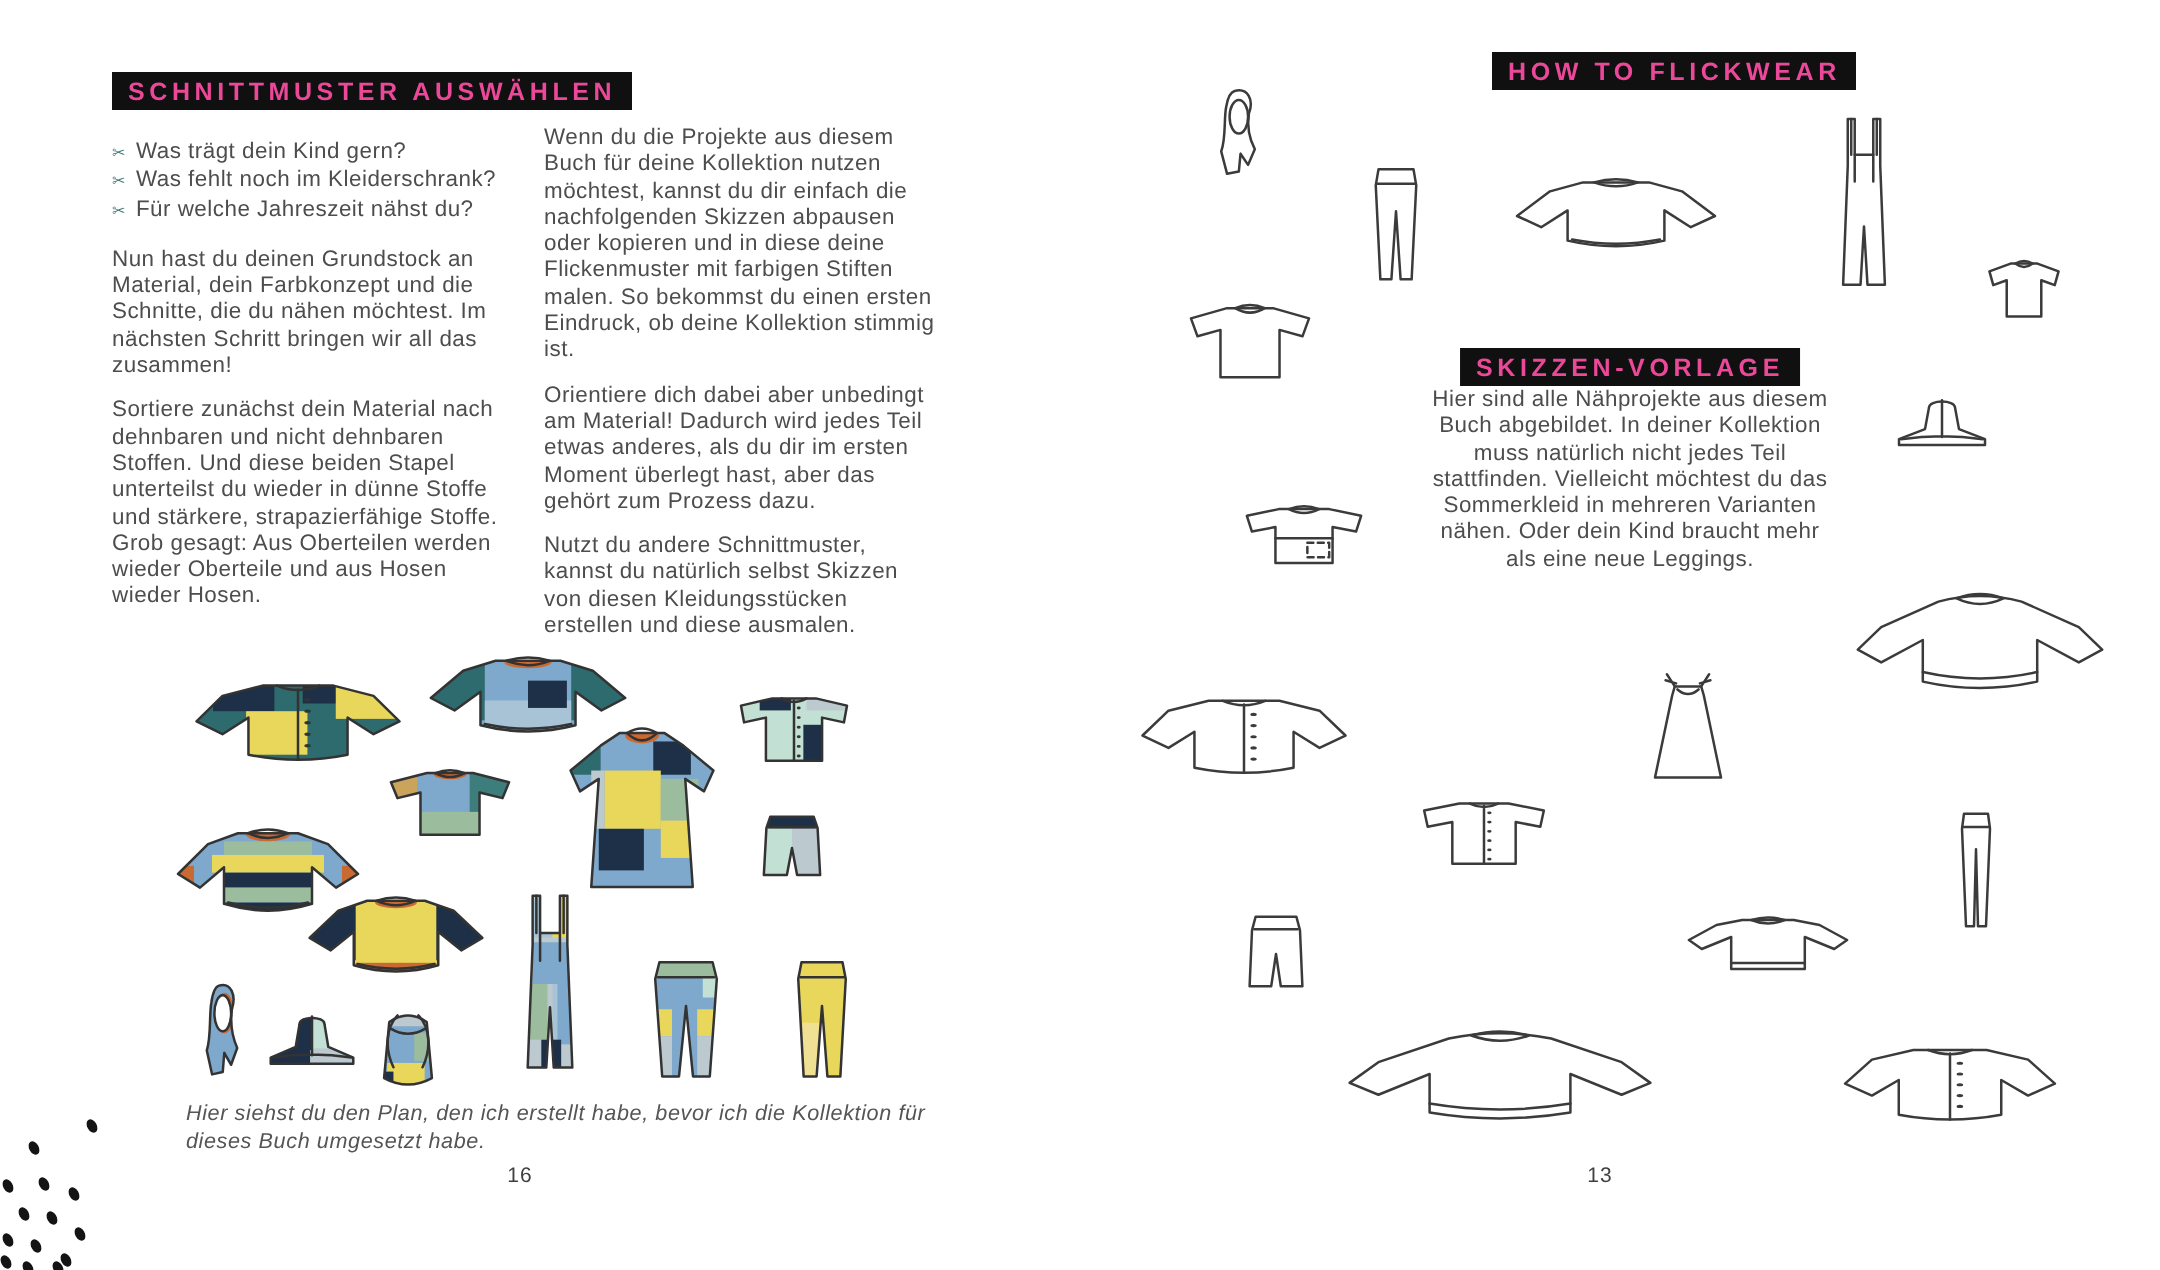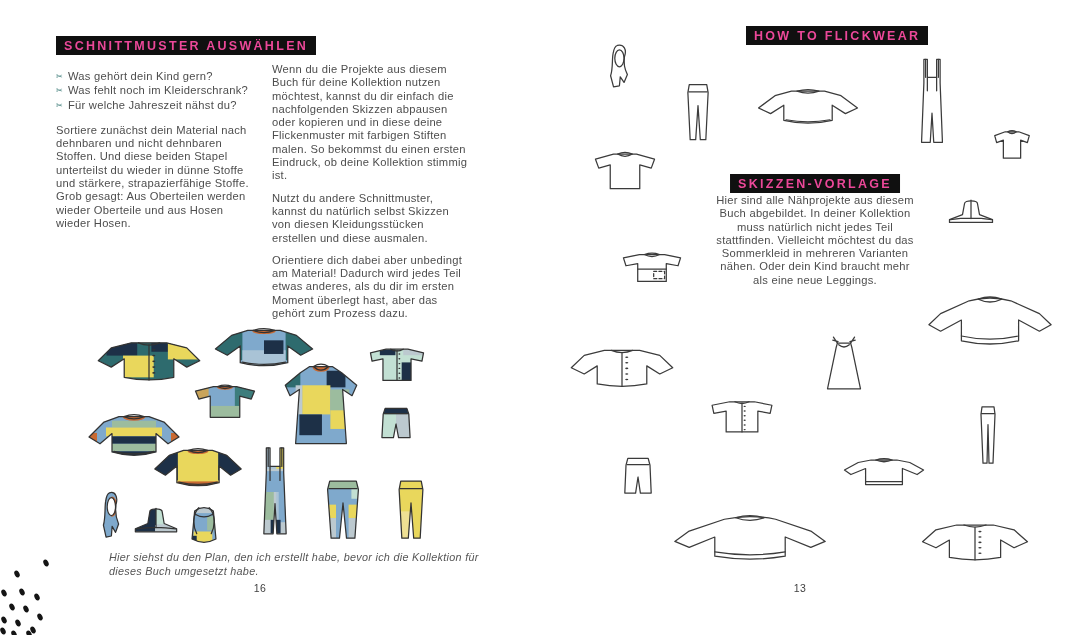--- a/index.html
+++ b/index.html
@@ -16,21 +16,21 @@
     position:absolute;font-size:11.2px;line-height:13.3px;color:#4d4d4d;
     letter-spacing:.25px;
   }
   .body-text p{margin:0 0 9px;}
   .questions{margin:3px 0 12px;}
   .q-row{display:flex;gap:5px;align-items:flex-start;margin:0 0 1px;}
   .q-bullet{color:#3f7d7a;font-size:8px;line-height:13.3px;flex:0 0 auto;}
   .center-col{text-align:center;}
   .caption{
     position:absolute;font-style:italic;font-size:10.8px;line-height:13.5px;
-    color:#555555;letter-spacing:.3px;margin-left:16px;
+    color:#555555;letter-spacing:.3px;
   }
   .pagenum{
     position:absolute;font-size:10.5px;color:#3f3f3f;width:40px;text-align:center;
     letter-spacing:.5px;
   }
   #art{position:absolute;left:0;top:0;width:1080px;height:635px;}
   .garment{
     position:absolute;overflow:visible;stroke-width:1.25px;
     stroke-linejoin:round;stroke-linecap:round;fill:none;
   }
@@ -158,38 +158,39 @@
       </g>
   </defs>
 </svg>
 
 <div class="blackbar" style="left:56px;top:36px;text-align:right;">SCHNITTMUSTER AUSWÄHLEN</div>
 
 <div class="body-text" style="left:56px;top:67px;width:198px;">
   <div class="questions">
     <div class="q-row">
       <span class="q-bullet">✂</span>
-      <span>Was gehört dein Kind gern?</span>
+      <span>Was trägt dein Kind gern?</span>
     </div>
     <div class="q-row">
       <span class="q-bullet">✂</span>
       <span>Was fehlt noch im Kleiderschrank?</span>
     </div>
     <div class="q-row">
       <span class="q-bullet">✂</span>
       <span>Für welche Jahreszeit nähst du?</span>
     </div>
   </div>
+  <p>Nun hast du deinen Grundstock an Material, dein Farbkonzept und die Schnitte, die du nähen möchtest. Im nächsten Schritt bringen wir all das zusammen!</p>
   <p>Sortiere zunächst dein Material nach dehnbaren und nicht dehnbaren Stoffen. Und diese beiden Stapel unterteilst du wieder in dünne Stoffe und stärkere, strapazierfähige Stoffe. Grob gesagt: Aus Oberteilen werden wieder Oberteile und aus Hosen wieder Hosen.</p>
 </div>
 
 <div class="body-text" style="left:272px;top:63px;width:198px;">
   <p>Wenn du die Projekte aus diesem Buch für deine Kollektion nutzen möchtest, kannst du dir einfach die nachfolgenden Skizzen abpausen oder kopieren und in diese deine Flickenmuster mit farbigen Stiften malen. So bekommst du einen ersten Eindruck, ob deine Kollektion stimmig ist.</p>
+  <p>Orientiere dich dabei aber unbedingt am Material! Dadurch wird jedes Teil etwas anderes, als du dir im ersten Moment überlegt hast, aber das gehört zum Prozess dazu.</p>
   <p>Nutzt du andere Schnittmuster, kannst du natürlich selbst Skizzen von diesen Kleidungsstücken erstellen und diese ausmalen.</p>
-  <p>Orientiere dich dabei aber unbedingt am Material! Dadurch wird jedes Teil etwas anderes, als du dir im ersten Moment überlegt hast, aber das gehört zum Prozess dazu.</p>
 </div>
 
 <div class="caption" style="left:93px;top:551px;width:380px;">Hier siehst du den Plan, den ich erstellt habe, bevor ich die Kollektion für dieses Buch umgesetzt habe.</div>
 
 <div class="pagenum" style="left:240px;top:582px;">16</div>
 
 <div class="blackbar" style="left:746px;top:26px;">HOW TO FLICKWEAR</div>
 
 <div class="blackbar centered-bar" style="left:815px;top:174px;text-align:center;">SKIZZEN-VORLAGE</div>
 

